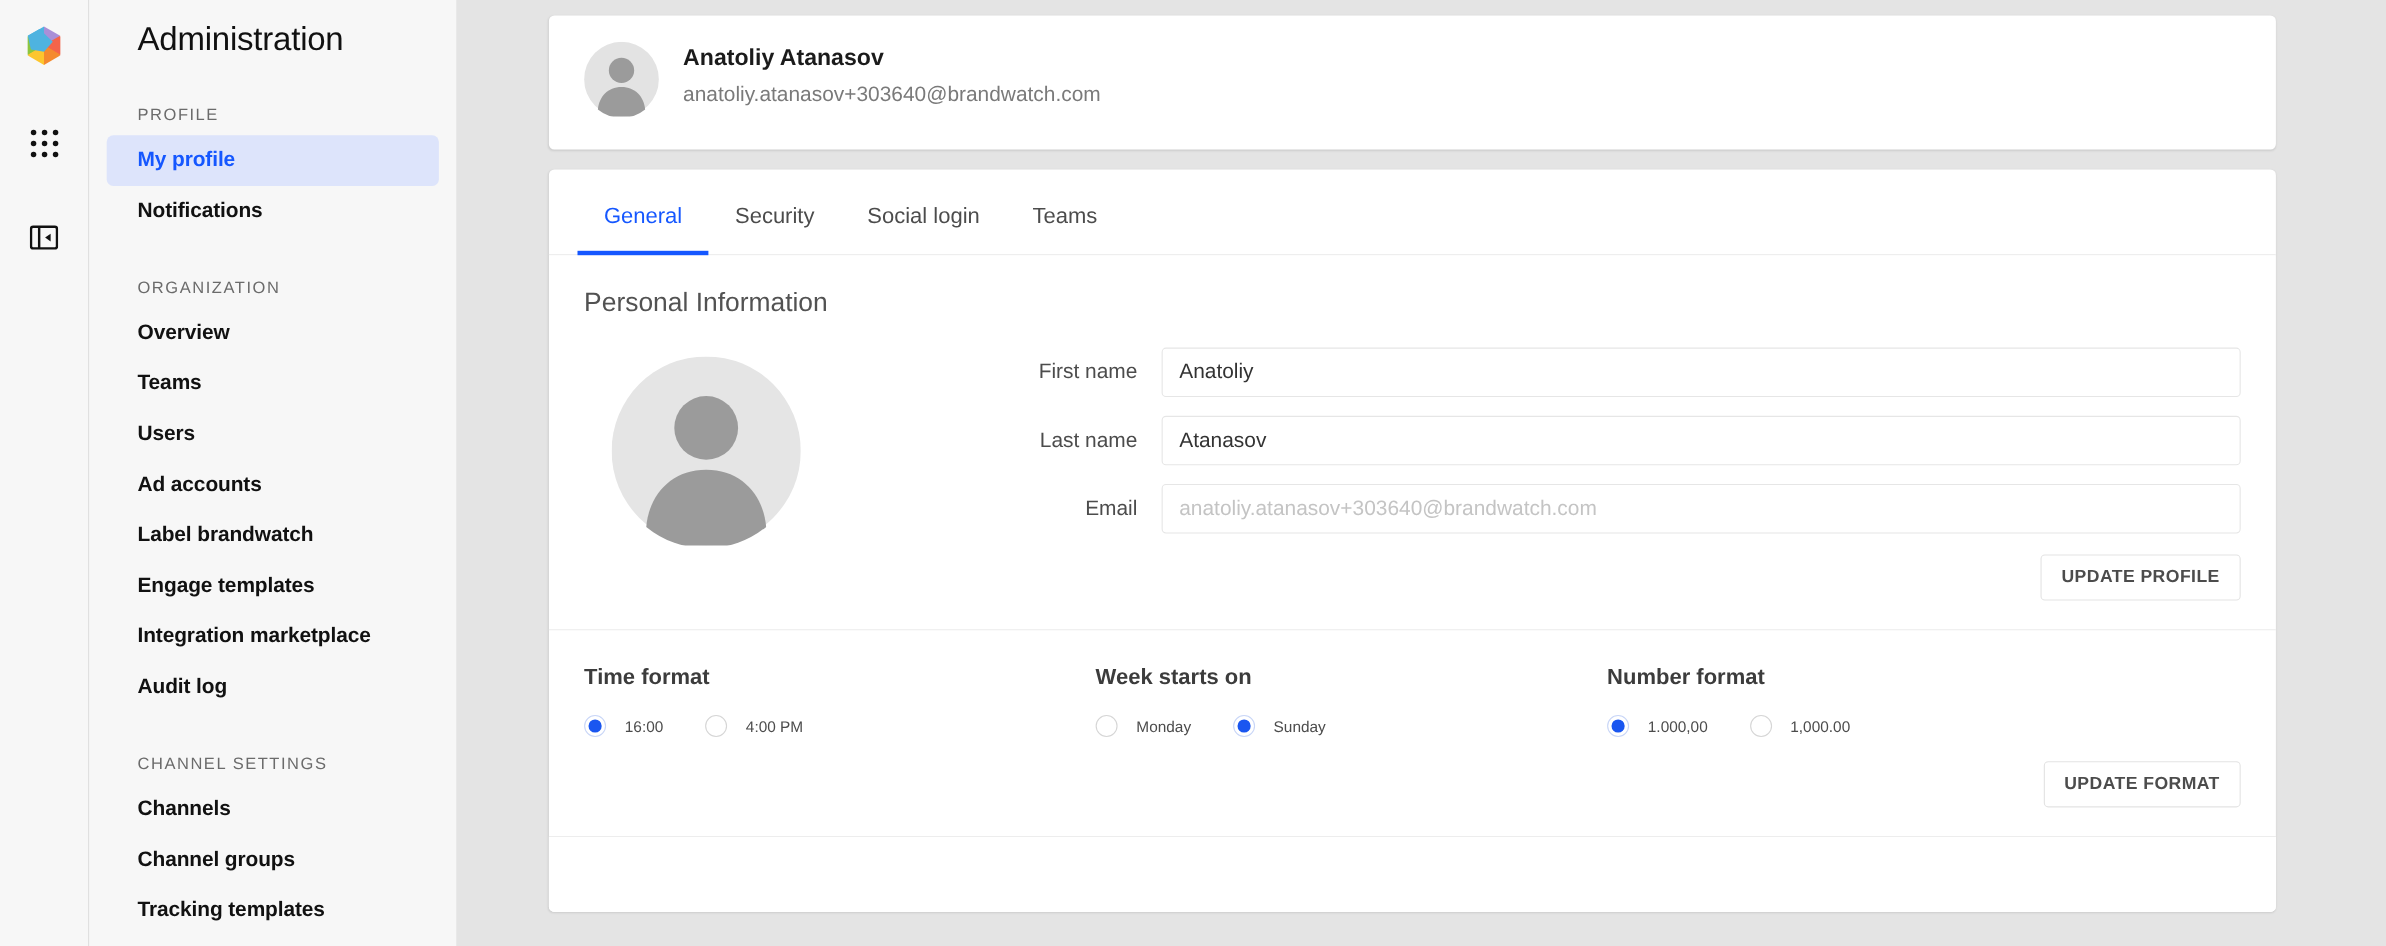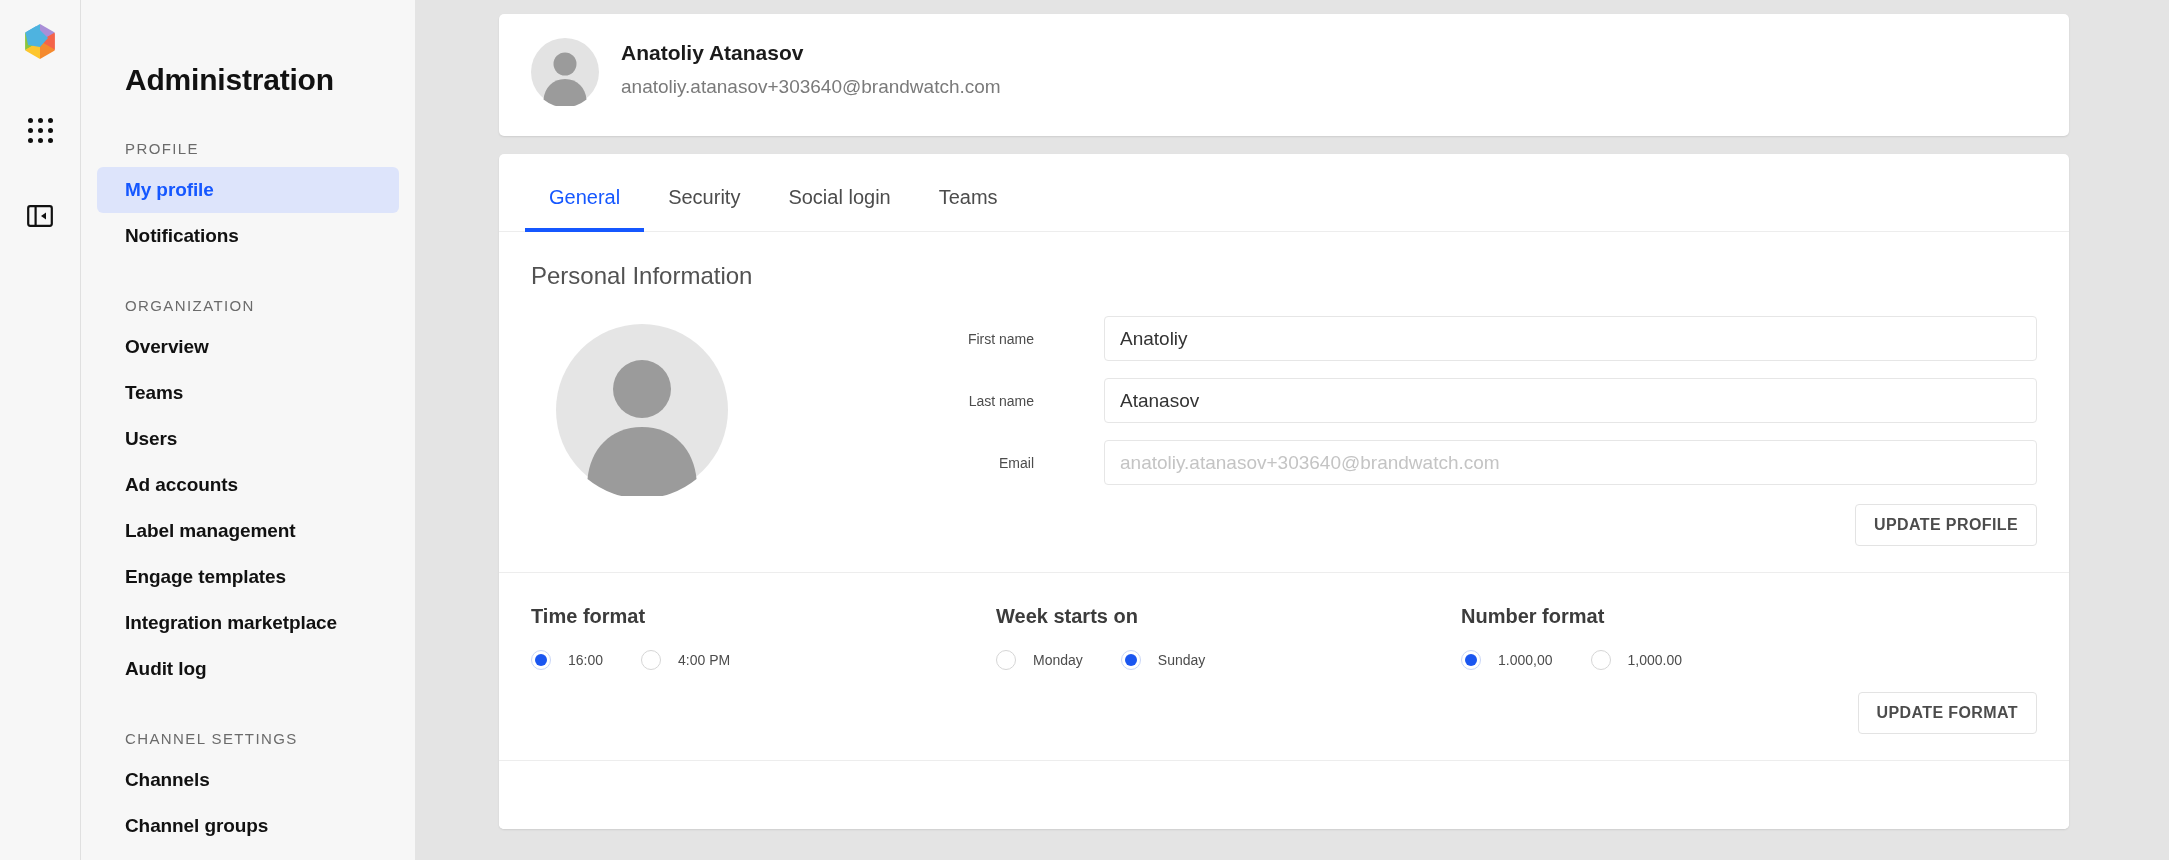--- a/index.html
+++ b/index.html
@@ -45,26 +45,25 @@
     width: 335px;
     flex: 0 0 335px;
     height: 860px;
     background: #f7f7f7;
     border-left: 1px solid #e0e0e0;
     padding: 0 16px;
     overflow: hidden;
   }
   .admin-title {
     font-size: 30px;
-    font-weight: 700;
+    font-weight: 400;
     color: #111;
     letter-spacing: -0.2px;
     padding: 16px 0 0 28px;
     line-height: 40px;
-    margin-top: 44px;
   }
   .nav-section {
     font-size: 15px;
     font-weight: 500;
     letter-spacing: 1.4px;
     color: #6b6b6b;
     padding: 0 0 0 28px;
     margin-top: 38px;
     margin-bottom: 10px;
   }
@@ -149,35 +148,34 @@
   .field-row {
     display: flex;
     align-items: center;
     margin-bottom: 17px;
   }
   .field-label {
     width: 268px;
     flex: 0 0 268px;
     text-align: right;
     padding-right: 22px;
-    font-size: 14px;
+    font-size: 19px;
     color: #4c4c4c;
   }
   .field-input {
     flex: 1 1 auto;
     height: 45px;
     border: 1px solid #e6e6e6;
     border-radius: 4px;
     background: #fff;
     font-family: "Liberation Sans", sans-serif;
     font-size: 19px;
     color: #333;
     padding: 0 15px;
     outline: none;
-    margin-left: 48px;
   }
   .field-input::placeholder { color: #c4c4c4; }
   .field-input:disabled { background: #fff; color: #c4c4c4; }
 
   .btn-row { display: flex; justify-content: flex-end; margin-top: 19px; }
   .btn {
     background: #fff;
     border: 1px solid #e3e3e3;
     border-radius: 4px;
     font-family: "Liberation Sans", sans-serif;
@@ -283,21 +281,21 @@
 
     <div class="nav-section first">PROFILE</div>
     <div class="nav-item active">My profile</div>
     <div class="nav-item">Notifications</div>
 
     <div class="nav-section">ORGANIZATION</div>
     <div class="nav-item">Overview</div>
     <div class="nav-item">Teams</div>
     <div class="nav-item">Users</div>
     <div class="nav-item">Ad accounts</div>
-    <div class="nav-item">Label management</div>
+    <div class="nav-item">Label brandwatch</div>
     <div class="nav-item">Engage templates</div>
     <div class="nav-item">Integration marketplace</div>
     <div class="nav-item">Audit log</div>
 
     <div class="nav-section">CHANNEL SETTINGS</div>
     <div class="nav-item">Channels</div>
     <div class="nav-item">Channel groups</div>
     <div class="nav-item">Tracking templates</div>
   </div>
 

